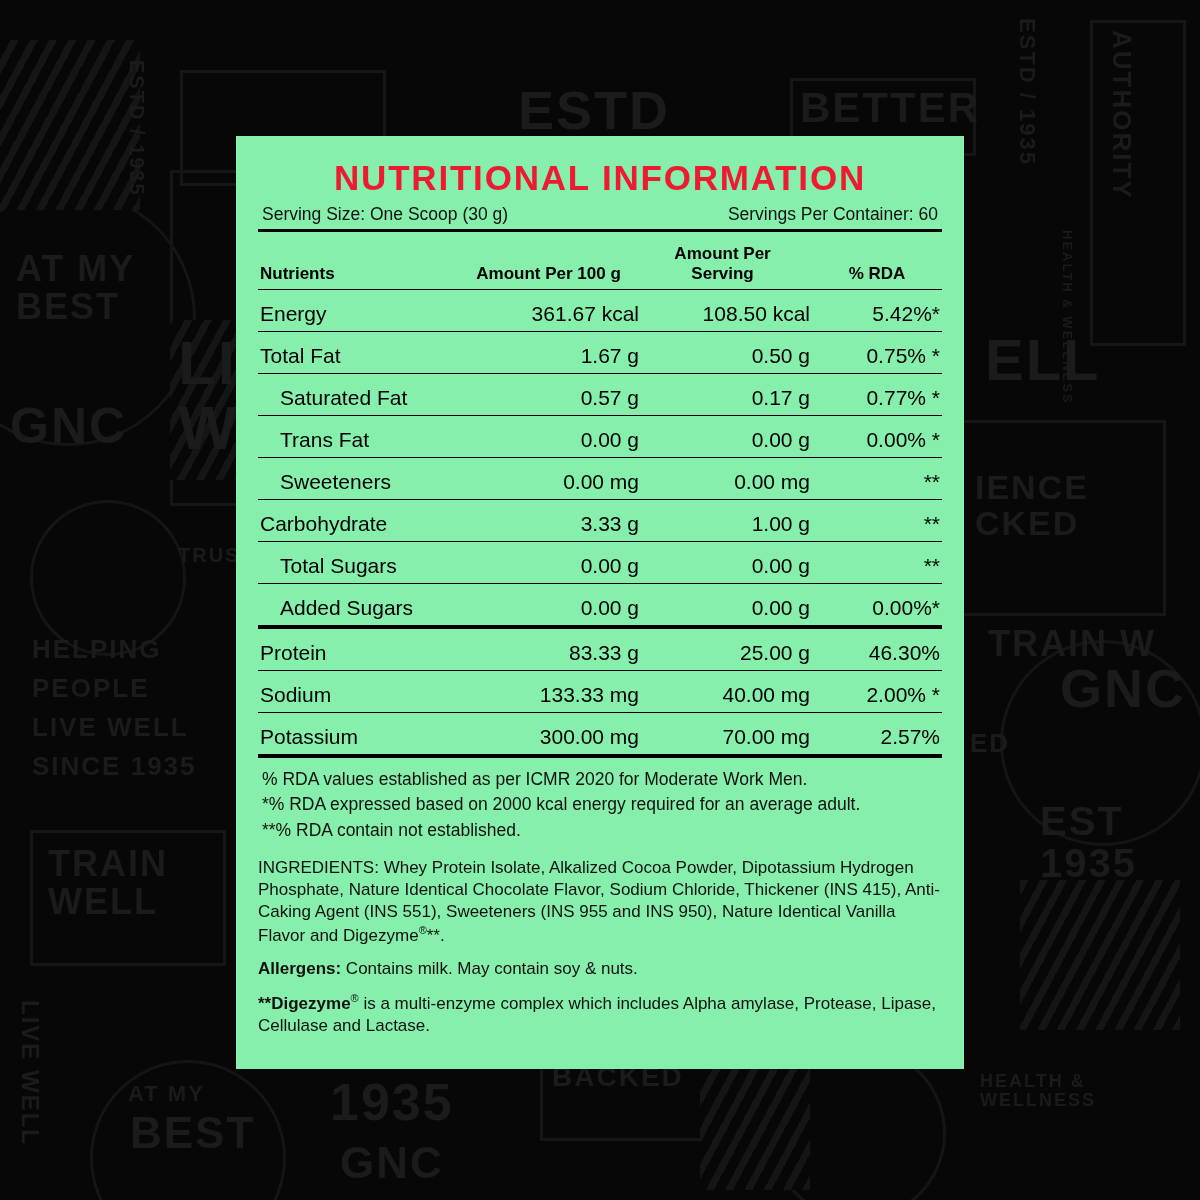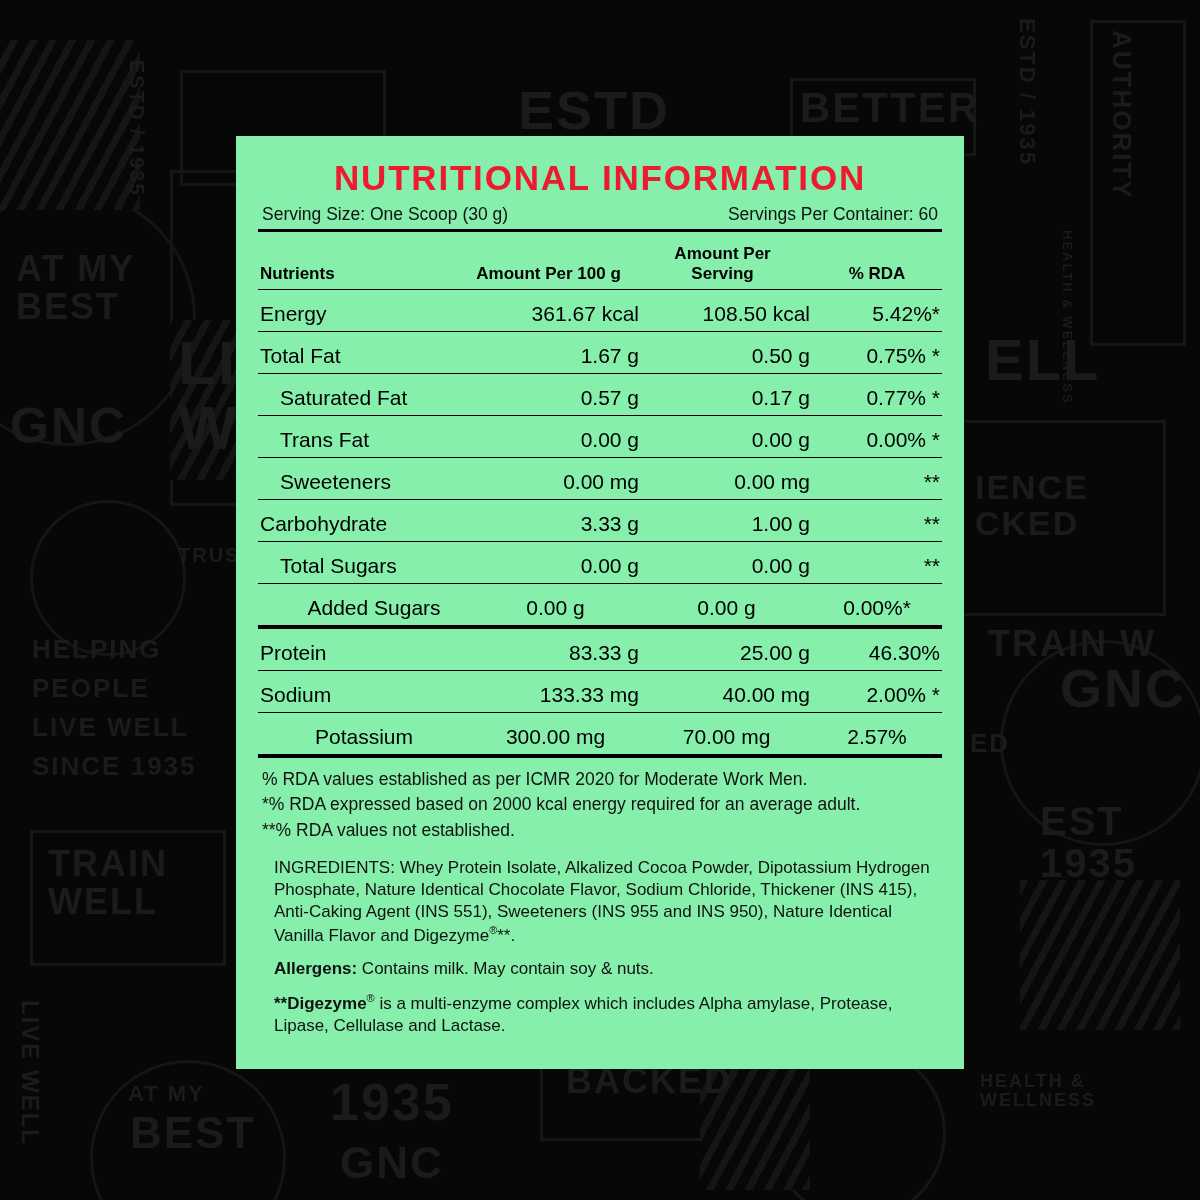--- a/index.html
+++ b/index.html
@@ -101,36 +101,36 @@
   thead th.c-per100 { text-align: center; padding-right: 16px; }
   thead th.c-serv   { text-align: center; padding-right: 10px;}
   thead th.c-rda    { text-align: center;  }
 
   td.c-name   { text-align: left;  width: 31%; white-space: nowrap;}
   td.c-per100 { text-align: right; width: 25%; padding-right: 22px; white-space: nowrap;}
   td.c-serv   { text-align: right; width: 25%; padding-right: 18px; white-space: nowrap;}
   td.c-rda    { text-align: right; width: 19%; white-space: nowrap;}
 
   tr.indent td.c-name { padding-left: 22px; }
-  tr.thick-bottom td { border-bottom: 4px solid #000; text-align: center; }
+  tr.thick-bottom td { border-bottom: 4px solid #000; }
 
   .notes {
     font-size: 17.5px;
     color: #111;
     margin-top: 9px;
     line-height: 1.45;
     padding-left: 4px;
   }
   .ingredients {
     font-size: 17px;
     color: #111;
     line-height: 1.3;
     margin-top: 14px;
   }
-  .ingredients p { margin: 0 0 11px 16px; }
+  .ingredients p { margin: 0 0 11px 0; }
   .ingredients b { font-weight: bold; }
   sup { font-size: 11px; vertical-align: super; }
 </style>
 </head>
 <body>
 
 <div id="backdrop">
   <div class="wm-box" style="left:180px; top:70px;  width:200px; height:110px;"></div>
   <div class="wm-box" style="left:790px; top:78px;  width:180px; height:72px;"></div>
   <div class="wm-box" style="left:1090px;top:20px;  width:90px;  height:320px;"></div>
@@ -165,21 +165,21 @@
   <div class="wm" style="left:32px;  top:630px; font-size:26px; line-height:1.5;">HELPING<br>PEOPLE<br>LIVE WELL<br>SINCE 1935</div>
   <div class="wm" style="left:988px; top:625px; font-size:36px;">TRAIN W</div>
   <div class="wm" style="left:970px; top:730px; font-size:26px;">ED</div>
   <div class="wm" style="left:1060px;top:660px; font-size:54px;">GNC</div>
   <div class="wm" style="left:1040px;top:800px; font-size:40px;">EST<br>1935</div>
   <div class="wm" style="left:48px;  top:845px; font-size:36px;">TRAIN<br>WELL</div>
   <div class="wm" style="left:18px;  top:1000px;font-size:24px; writing-mode:vertical-rl;">LIVE WELL</div>
   <div class="wm" style="left:128px; top:1082px;font-size:22px;">AT MY</div>
   <div class="wm" style="left:130px; top:1110px;font-size:44px;">BEST</div>
   <div class="wm" style="left:330px; top:1075px;font-size:52px;">1935</div>
-  <div class="wm" style="left:566px; top:1062px;font-size:36px;">BACKED</div>
+  <div class="wm" style="left:552px; top:1062px;font-size:28px;">BACKED</div>
   <div class="wm" style="left:980px; top:1072px;font-size:18px;">HEALTH &amp; WELLNESS</div>
   <div class="wm" style="left:340px; top:1140px;font-size:44px;">GNC</div>
 </div>
 
 <div id="label-card">
 
   <div id="nutrition-title">NUTRITIONAL INFORMATION</div>
 
   <div class="serving-row">
     <span>Serving Size: One Scoop (30 g)</span>
@@ -261,21 +261,21 @@
           <td class="c-per100">300.00 mg</td>
           <td class="c-serv">70.00 mg</td>
           <td class="c-rda">2.57%</td>
         </tr>
       </tbody>
   </table>
 
   <div class="notes">
     <div>% RDA values established as per ICMR 2020 for Moderate Work Men.</div>
     <div>*% RDA expressed based on 2000 kcal energy required for an average adult.</div>
-    <div>**% RDA values not established.</div>
+    <div>**% RDA contain not established.</div>
   </div>
 
   <div class="ingredients">
     <p><span>INGREDIENTS:</span><span> Whey Protein Isolate, Alkalized Cocoa Powder, Dipotassium Hydrogen Phosphate, Nature Identical Chocolate Flavor, Sodium Chloride, Thickener (INS 415), Anti-Caking Agent (INS 551), Sweeteners (INS 955 and INS 950), Nature Identical Vanilla Flavor and Digezyme</span><sup>®</sup><span>**.</span></p>
     <p><b>Allergens:</b><span> Contains milk. May contain soy &amp; nuts.</span></p>
     <p><b>**Digezyme</b><sup>®</sup><span> is a multi-enzyme complex which includes Alpha amylase, Protease, Lipase, Cellulase and Lactase.</span></p>
   </div>
 
 </div>
 

